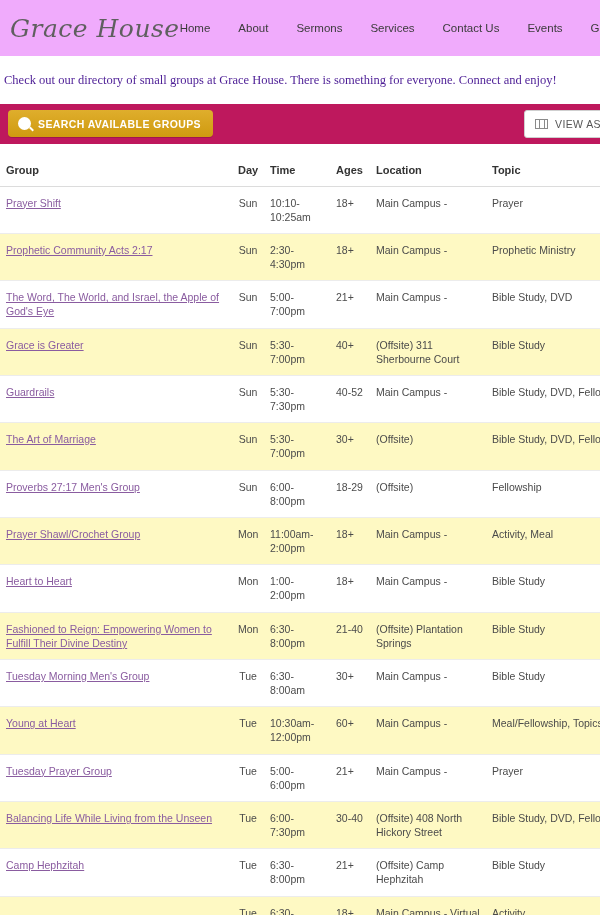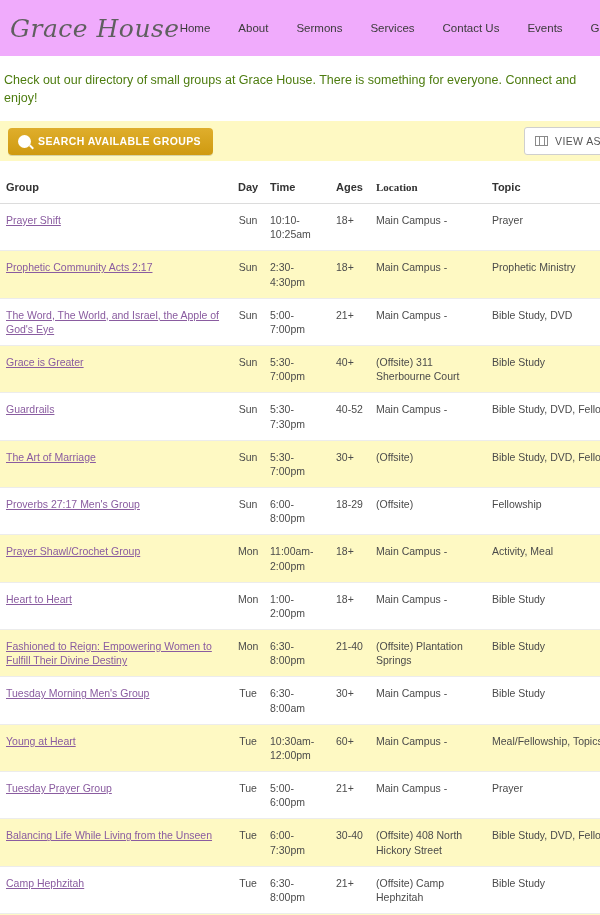--- a/index.html
+++ b/index.html
@@ -45,29 +45,30 @@
   .main-nav a {
     font-size: 11.5px;
     color: #3b3b3b;
     text-decoration: none;
   }
 
   
   .intro {
     padding: 16px 4px 14px 4px;
     font-size: 12.5px;
-    color: #4d7c0f;
+    color: #4c1d95;
     line-height: 1.4;
+    font-family: Liberation Serif, serif;
   }
 
   
   .toolbar {
     position: relative;
     height: 40px;
-    background: #fef9c3;
+    background: #be185d;
     display: flex;
     align-items: center;
     padding: 0 8px;
     margin-bottom: 14px;
   }
   .btn-search {
     background: #d9a21b;
     background: linear-gradient(#dfae2c, #cf9a10);
     border: none;
     border-radius: 4px;
@@ -164,21 +165,21 @@
   td.c-group { width: 232px; }
   td.c-day   { width: 32px; text-align: center; }
   td.c-time  { width: 66px; }
   td.c-ages  { width: 40px; }
   td.c-loc   { width: 116px; }
   td.c-topic { width: 160px; }
   th.c-group { width: 232px; }
   th.c-day   { width: 32px; }
   th.c-time  { width: 66px; }
   th.c-ages  { width: 40px; }
-  th.c-loc   { width: 116px; font-family: Liberation Serif, serif; }
+  th.c-loc   { width: 116px; }
   th.c-topic { width: 160px; }
   .group-link {
     color: #8b5e9e;
     color: #8a5ca0;
     text-decoration: underline;
     cursor: pointer;
     font-size: 10.5px;
   }
   .topic-cell { white-space: nowrap; overflow: visible; }
 </style>

